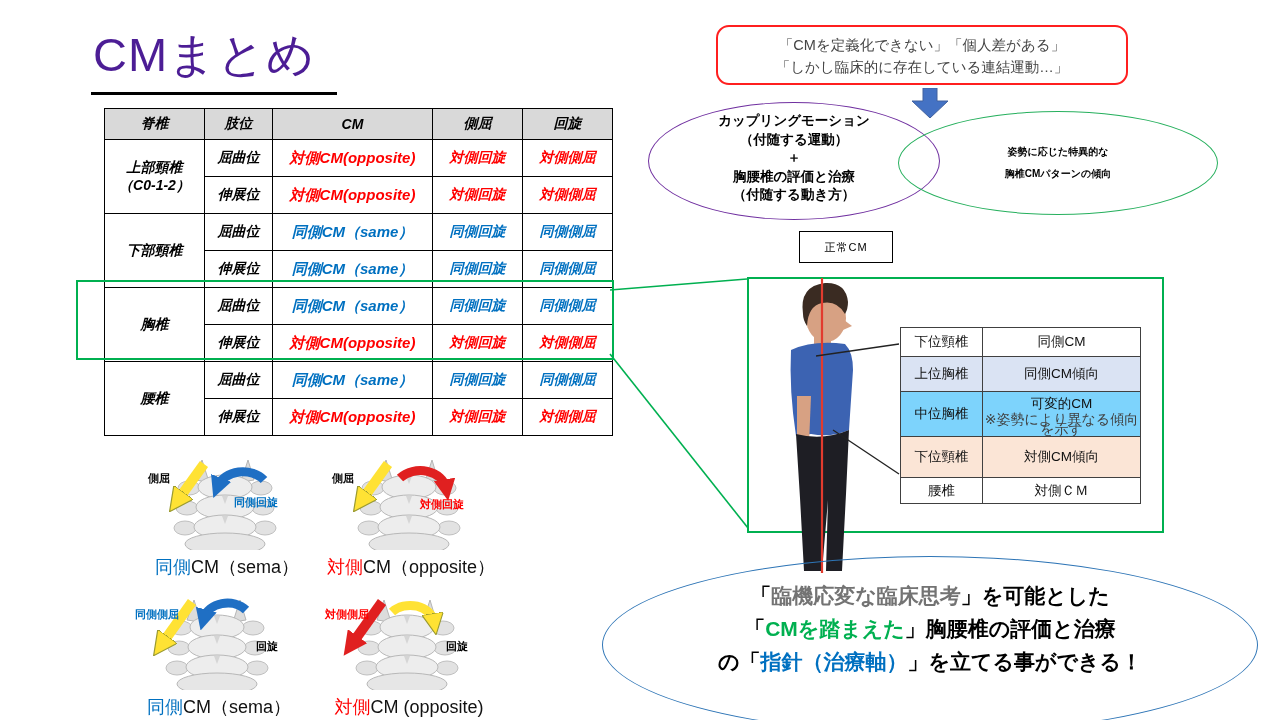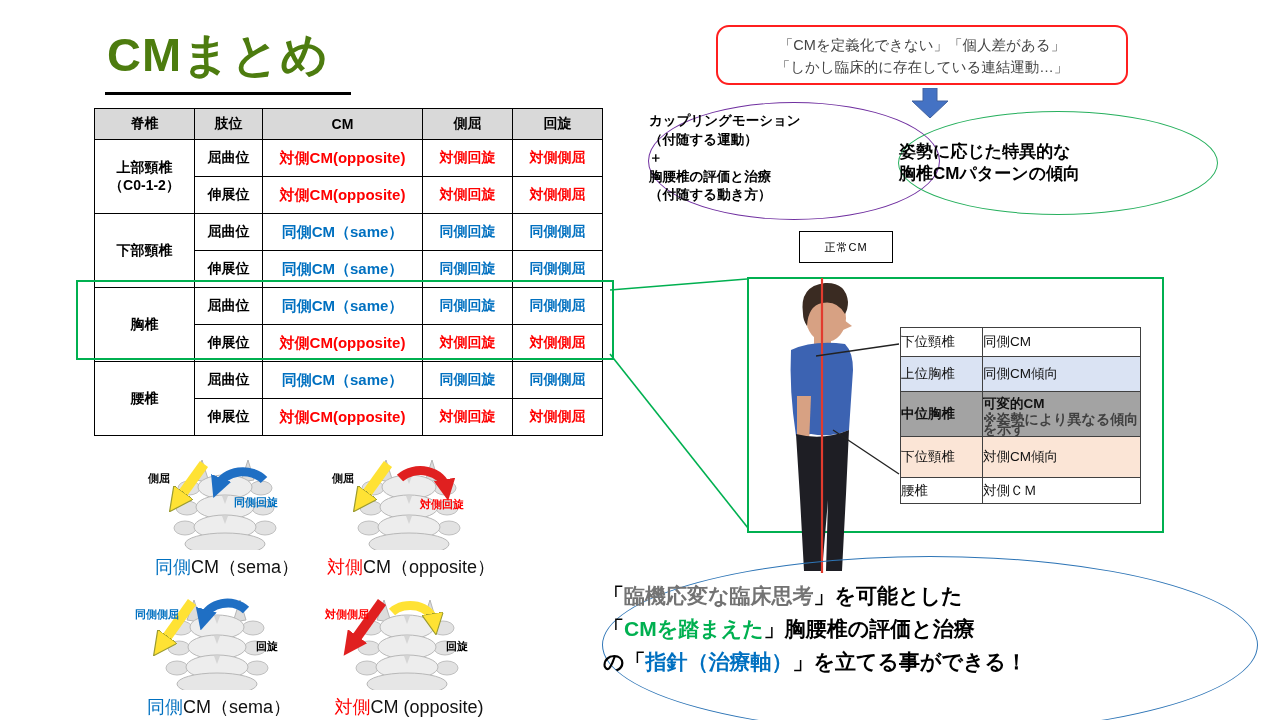--- a/index.html
+++ b/index.html
@@ -1,62 +1,62 @@
 <!DOCTYPE html>
 <html><head>
 <meta charset="utf-8">
 <style>
   html,body{margin:0;padding:0;background:#fff;}
   .stage{position:relative;width:1280px;height:720px;background:#ffffff;overflow:hidden;
          font-family:"Liberation Sans","DejaVu Sans",sans-serif;color:#000;}
 
   
-  .title{position:absolute;left:105px;top:24px;font-size:47px;font-weight:700;color:#4d7c0f;
+  .title{position:absolute;left:91px;top:24px;font-size:47px;font-weight:400;color:#4c1d95;
          border-bottom:3px solid #000;padding:0 22px 5px 2px;letter-spacing:1px;}
 
   
-  #mt{position:absolute;left:94px;top:108px;border-collapse:collapse;table-layout:fixed;}
+  #mt{position:absolute;left:104px;top:108px;border-collapse:collapse;table-layout:fixed;font-style:italic;}
   #mt th,#mt td{border:1.5px solid #000;text-align:center;vertical-align:middle;padding:0;}
   #mt th{height:30px;background:#d9d9d9;font-size:14px;font-weight:bold;}
   #mt td{height:36px;font-size:14px;font-weight:bold;}
   #mt td.cm{font-size:15px;}
   .c-red{color:#FF0000;} .c-blue{color:#0070C0;}
 
   .green-hl{position:absolute;left:76px;top:280px;width:534px;height:76px;
             border:2px solid #00B050;}
   .big-green{position:absolute;left:747px;top:277px;width:413px;height:252px;
              border:2px solid #00B050;}
 
   .overlay{position:absolute;left:0;top:0;pointer-events:none;}
 
   
   .red-box{position:absolute;left:716px;top:25px;width:412px;height:60px;box-sizing:border-box;
            border:2px solid #ff1f1f;border-radius:13px;text-align:center;
            font-size:14.5px;color:#454545;line-height:22px;padding-top:7px;}
 
   .blue-arrow{position:absolute;left:912px;top:88px;}
 
-  .ellipse{position:absolute;border-radius:50%;box-sizing:border-box;}
+  .ellipse{position:absolute;border-radius:50%;text-align:center;box-sizing:border-box;}
   .purple-e{left:648px;top:102px;width:292px;height:118px;border:1.6px solid #7030A0;
             font-weight:bold;font-size:13.5px;line-height:18.5px;padding-top:9px;}
   .green-e{left:898px;top:111px;width:320px;height:104px;border:1.6px solid #27b05e;
            display:flex;flex-direction:column;justify-content:center;
-           font-weight:bold;font-size:17px;line-height:22px;}
+           font-weight:bold;font-size:10px;line-height:22px;}
   .blue-e{left:602px;top:556px;width:656px;height:178px;border:1.6px solid #2E75B6;
           font-weight:bold;font-size:21px;line-height:33px;padding-top:22px;}
 
   .normal-cm{position:absolute;left:799px;top:231px;width:92px;height:30px;
              border:1.6px solid #000;display:flex;align-items:center;justify-content:center;
              font-size:11px;letter-spacing:1px;}
 
   .person{position:absolute;left:753px;top:278px;}
 
   
   #rt{position:absolute;left:900px;top:327px;border-collapse:collapse;background:#fff;}
-  #rt td{border:1.2px solid #404040;text-align:left;vertical-align:middle;
+  #rt td{border:1.2px solid #404040;text-align:center;vertical-align:middle;
          font-size:13.5px;color:#111;padding:0;}
   #rt .note{font-size:14px;color:#404040;line-height:10px;margin-top:1px;}
 
   
   .fig{position:absolute;width:170px;text-align:center;}
   .fig svg{display:block;}
   .fig .cap{font-size:18px;font-weight:normal;margin-top:5px;color:#111;}
   .fig text{font-weight:bold;font-size:11px;font-family:"Liberation Sans","DejaVu Sans",sans-serif;}
   .hidden-defs{position:absolute;width:0;height:0;overflow:hidden;}
 </style>
@@ -233,21 +233,21 @@
           <td>
             <div>同側CM</div>
           </td>
         </tr>
         <tr style="background: rgb(218, 227, 243);">
           <td style="height: 34px;">上位胸椎</td>
           <td>
             <div>同側CM傾向</div>
           </td>
         </tr>
-        <tr style="background: #a3a3a3; font-weight: bold;">
+        <tr style="background: #7dd3fc;">
           <td style="height: 44px;">中位胸椎</td>
           <td>
             <div>可変的CM</div>
             <div class="note">※姿勢により異なる傾向を示す</div>
           </td>
         </tr>
         <tr style="background: rgb(251, 229, 214);">
           <td style="height: 40px;">下位頸椎</td>
           <td>
             <div>対側CM傾向</div>

